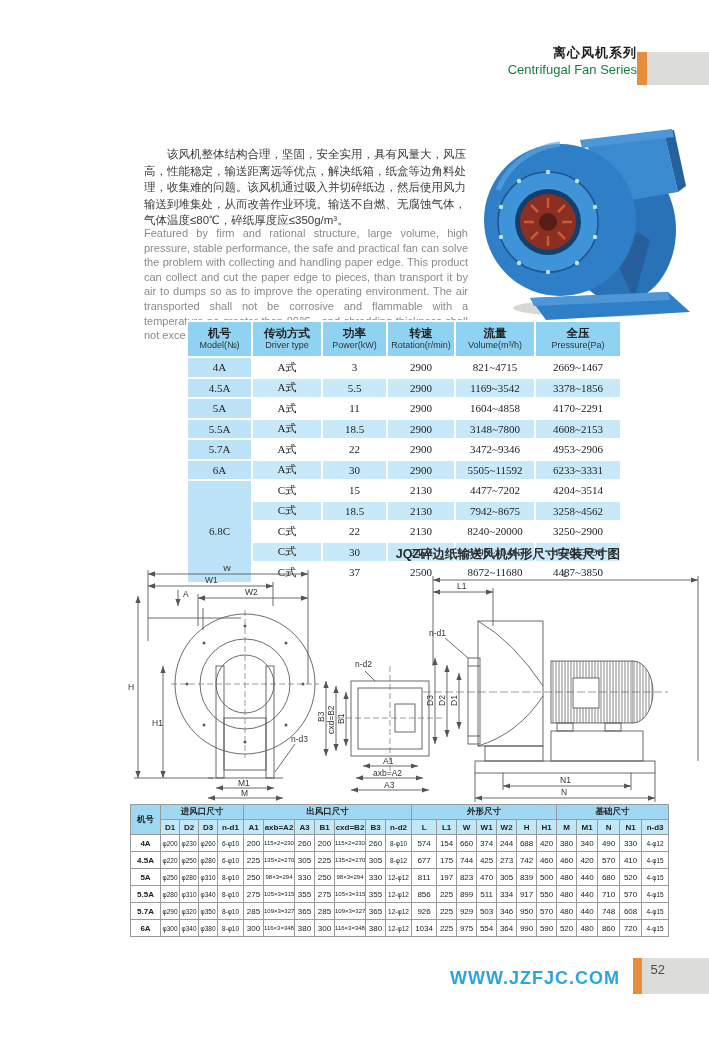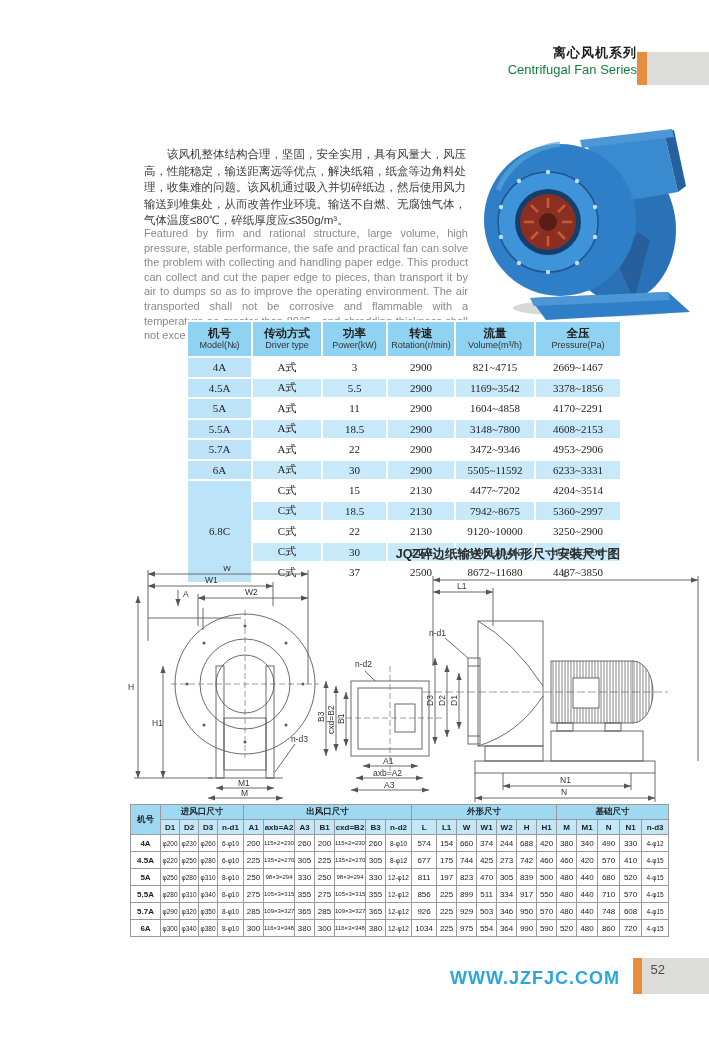--- a/index.html
+++ b/index.html
@@ -227,27 +227,27 @@
             <td>15</td>
             <td>2130</td>
             <td>4477~7202</td>
             <td>4204~3514</td>
           </tr>
           <tr>
             <td>C式</td>
             <td>18.5</td>
             <td>2130</td>
             <td>7942~8675</td>
-            <td>5360~2997</td>
+            <td>3258~4562</td>
           </tr>
           <tr>
             <td>C式</td>
             <td>22</td>
             <td>2130</td>
-            <td>9120~10000</td>
+            <td>8240~20000</td>
             <td>3250~2900</td>
           </tr>
           <tr>
             <td>C式</td>
             <td>30</td>
             <td>2450</td>
             <td>8499~10415</td>
             <td>4310~3698</td>
           </tr>
           <tr>

